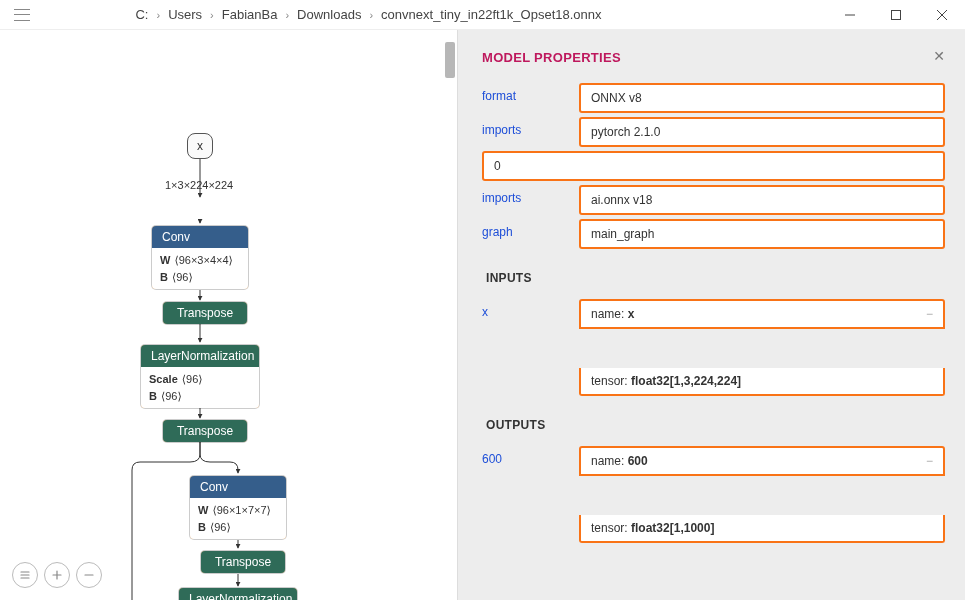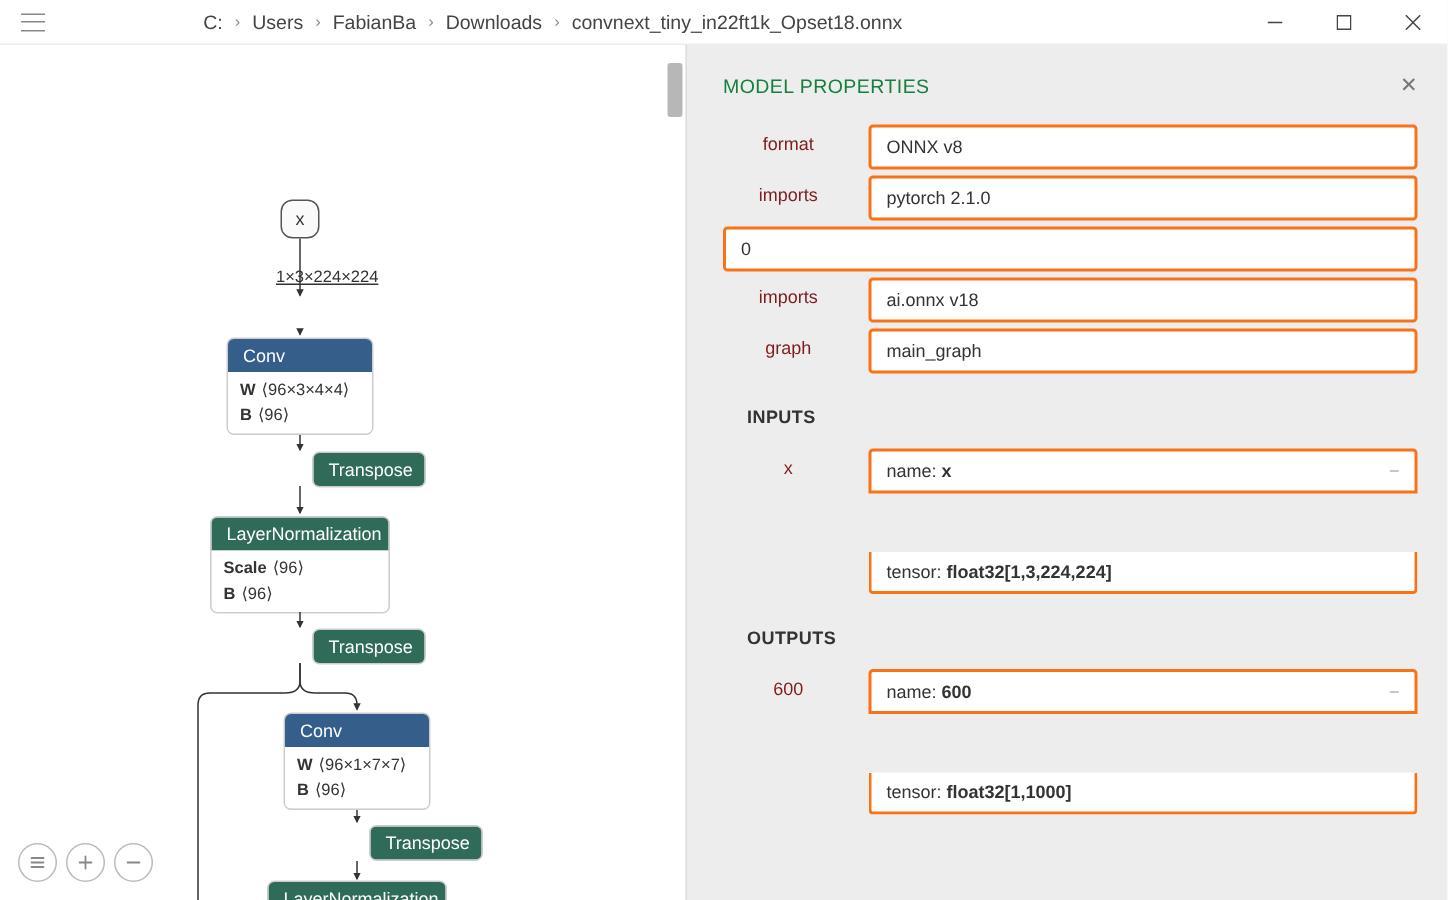--- a/index.html
+++ b/index.html
@@ -21,51 +21,51 @@
   .canvas-wrap { width: 457px; position:relative; overflow:hidden; background:#fff; }
   .vscroll { position:absolute; top:2px; right:2px; width:10px; height:100%; }
   .vscroll-thumb { position:absolute; top:10px; left:0; width:10px; height:36px; background:#b7b7b7; border-radius:2px; }
   svg.graph { position:absolute; top:0; left:0; }
 
   
   .node { position:absolute; font-size:11px; }
   .tensor-box { width:26px; height:26px; border:1px solid #555; border-radius:8px; display:flex; align-items:center; justify-content:center; background:#fafafa; font-size:12px;}
   .shape-label { font-size:11px; color:#333; white-space:nowrap; }
 
-  .op { border-radius:4px; overflow:hidden; box-shadow:0 0 0 1px rgba(0,0,0,.2); background:#e5e5e5; }
+  .op { border-radius:4px; overflow:hidden; box-shadow:0 0 0 1px rgba(0,0,0,.2); background:#fdba74; }
   .op .hdr { padding:4px 10px; color:#fff; font-size:12px; font-weight:400; }
   .op .body { padding:4px 8px; font-size:11px; background:#fff; line-height:1.5;}
   .op .body .attr-k { font-weight:700; margin-right:4px;}
   .op .body .attr-v { color:#333;}
   .conv .hdr { background:#355e8b; }
   .conv { width:96px; }
   .trans .hdr { background:#2f6b58; }
-  .trans { width:74px; text-align:center;margin-left:46px;}
+  .trans { width:84px; text-align:center;}
   .ln .hdr { background:#2f6b58; }
   .ln { width:118px; }
 
   
   .toolbtns { position:absolute; bottom:12px; left:12px; display:flex; gap:6px;}
   .toolbtn { width:26px; height:26px; border:1px solid #bbb; border-radius:50%; display:flex; align-items:center; justify-content:center; cursor:pointer; color:#666; background:#fff;}
   .toolbtn svg { width:14px; height:14px; }
 
   
   .panel { flex:1; background:#ededed; border-left:1px solid #ddd; padding:20px 20px 20px 24px; position:relative; overflow:auto;}
-  .panel-title { font-size:13px; font-weight:400; letter-spacing:.3px; color:#15803d; margin-bottom:18px;}
+  .panel-title { font-size:13px; font-weight:700; letter-spacing:.3px; color:#be185d; margin-bottom:18px;}
   .panel-close { position:absolute; top:18px; right:20px; color:#777; cursor:pointer; font-size:14px;}
 
   .prop-row { display:flex; align-items:stretch; margin-bottom:4px; }
-  .prop-label { width:97px; text-align:center; padding:6px 10px 0 0; font-size:12px; color:#7f1d1d;}
+  .prop-label { width:97px; text-align:left; padding:6px 10px 0 0; font-size:12px; color:#1d4ed8;}
   .prop-val { flex:1; background:#fff; border:2px solid #f97316; border-radius:3px; padding:6px 10px; font-size:12px; position:relative;}
   .prop-val.stacked { border-top:none; border-radius:0 0 3px 3px;margin-top:39px;}
   .prop-group .prop-val:first-of-type { border-radius:3px 3px 0 0;}
   .prop-val .minus { position:absolute; right:10px; top:6px; color:#aaa; font-size:12px;}
   .strong { font-weight:700; }
 
-  .section-h { font-size:12px; font-weight:700; margin:22px 16px 14px; letter-spacing:.3px;}
+  .section-h { font-size:12px; font-weight:700; margin:22px 4px 14px; letter-spacing:.3px;}
 </style>
 </head>
 <body>
 
 <div class="titlebar">
   <div class="hamburger">
       <span></span>
       <span></span>
       <span></span>
     </div>
@@ -122,21 +122,21 @@
           <path d="M0 0 L6 3 L0 6 Z" fill="#333"></path>
         </marker>
       </defs>
     </svg>
 
     <div class="node" style="left:187px; top:103px;">
       <div class="tensor-box">
           <span>x</span>
         </div>
     </div>
-    <div class="node shape-label" style="left:184px; top:149px;text-decoration:underline;">1×3×224×224</div>
+    <div class="node shape-label" style="left:165px; top:149px;">1×3×224×224</div>
 
     <div class="node op conv" style="left:152px; top:196px;">
       <div class="hdr">Conv</div>
       <div class="body">
         <div><span class="attr-k">W</span><span class="attr-v">⟨96×3×4×4⟩</span></div>
         <div><span class="attr-k">B</span><span class="attr-v">⟨96⟩</span></div>
       </div>
     </div>
 
     <div class="node op trans" style="left:163px; top:272px;">

